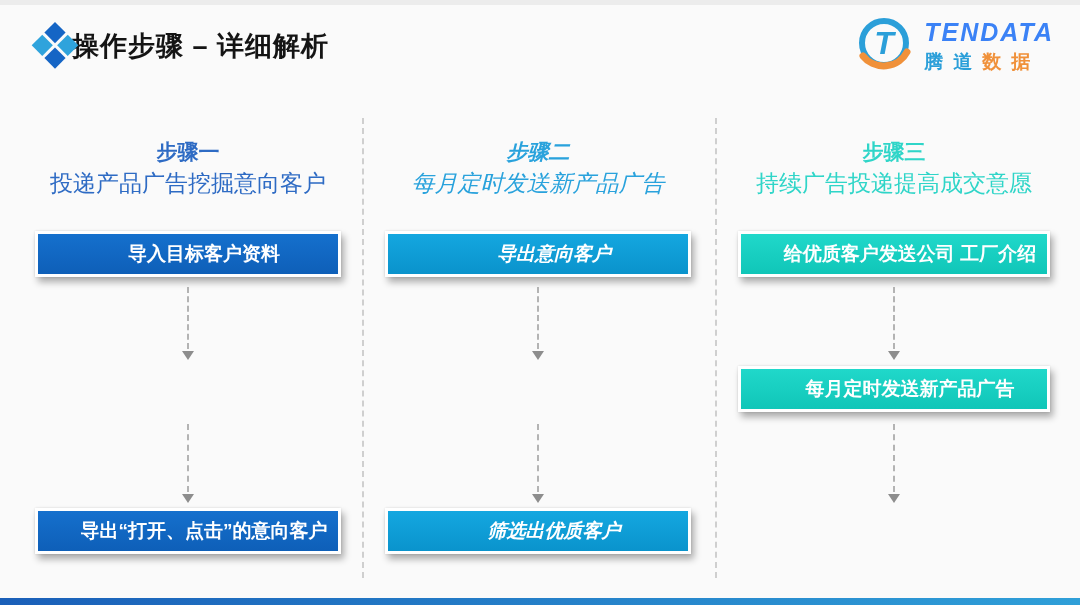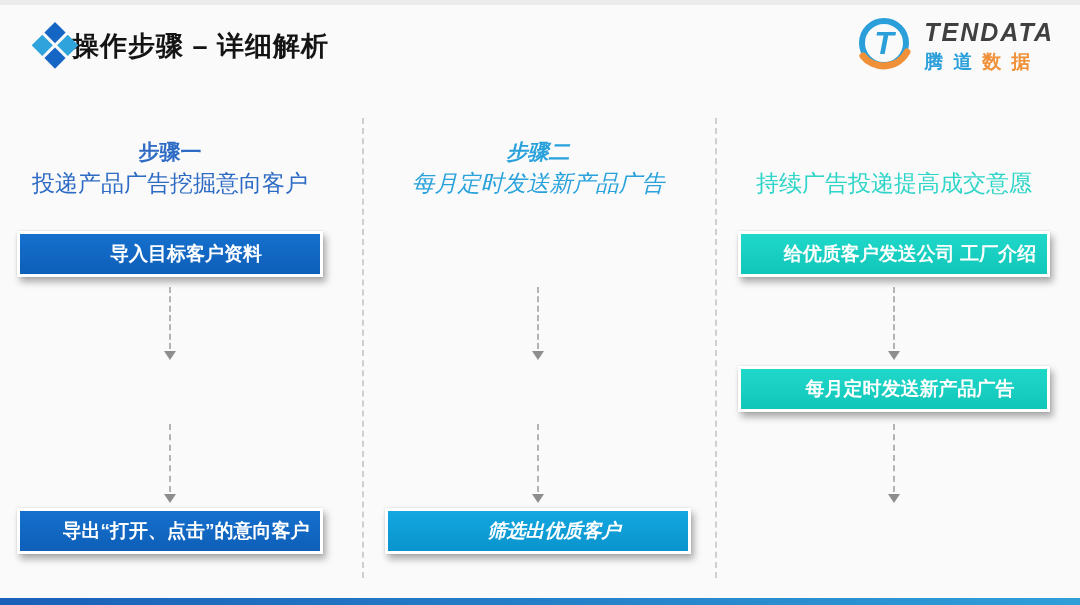--- a/index.html
+++ b/index.html
@@ -17,33 +17,33 @@
   .diamond-icon { width:34px; height:34px; transform:rotate(45deg); display:grid; grid-template-columns:15px 15px; grid-template-rows:15px 15px; gap:3px; }
   .diamond-icon span { display:block; }
   .d-dark  { background:#1565c5; }
   .d-light { background:#2fa3dc; }
   .page-title { font-size:27px; font-weight:bold; color:#141414; letter-spacing:1px; }
 
   
   .logo { position:absolute; top:14px; right:26px; display:flex; align-items:center; gap:8px; }
   .logo-mark { width:64px; height:64px; }
   .logo-text { display:flex; flex-direction:column; align-items:flex-start; }
-  .logo-brand { font-size:25px; font-weight:bold; font-style:italic; color:#404040; letter-spacing:2px; }
+  .logo-brand { font-size:25px; font-weight:bold; font-style:italic; color:#3b82f6; letter-spacing:2px; }
   .logo-cn { font-size:19px; font-weight:bold; letter-spacing:10px; margin-top:2px; white-space:nowrap;font-family:Liberation Mono, monospace; }
   .cn-blue { color:#2b9fd9; }
   .cn-orange { color:#f0913a; }
 
   
   .v-divider { position:absolute; top:118px; height:460px; width:0; border-left:2px dashed #cfcfcf; }
   .v-div-1 { left:362px; }
   .v-div-2 { left:715px; }
 
   
   .col { position:absolute; top:130px; height:440px; }
-  .col-1 { left:17px;  width:306px; }
+  .col-1 { left:35px;  width:306px; }
   .col-2 { left:385px; width:306px;font-style:italic; }
   .col-3 { left:738px; width:312px; }
 
   .step-label { position:absolute; top:8px; width:100%; text-align:center;
     font-size:21px; font-weight:bold; color:var(--accent); }
   .step-subtitle { position:absolute; top:38px; width:100%; text-align:center;
     font-size:23px; color:var(--accent); white-space:nowrap; }
 
   .box { position:absolute; left:0; width:100%; height:46px;
     background:linear-gradient(180deg, var(--boxTop), var(--boxBottom));
@@ -101,26 +101,28 @@
   <div class="step-subtitle">投递产品广告挖掘意向客户</div>
   <div class="box box-1">导入目标客户资料</div>
   <div class="arrow arrow-1"></div>
   <div class="arrow arrow-2"></div>
   <div class="box box-3">导出“打开、点击”的意向客户</div>
 </div>
 
 <div class="col col-2" style="--accent: #29a2dc; --boxTop: #14a7e0; --boxBottom: #0a93cc;">
   <div class="step-label">步骤二</div>
   <div class="step-subtitle">每月定时发送新产品广告</div>
+  <div class="box box-1">导出意向客户</div>
   <div class="arrow arrow-1"></div>
   <div class="arrow arrow-2"></div>
   <div class="box box-3">筛选出优质客户</div>
 </div>
 
 <div class="col col-3" style="--accent: #2fd5c8; --boxTop: #20d8ca; --boxBottom: #10c6b8;">
+  <div class="step-label">步骤三</div>
   <div class="step-subtitle">持续广告投递提高成交意愿</div>
   <div class="box box-1">给优质客户发送公司 工厂介绍</div>
   <div class="arrow arrow-1"></div>
   <div class="box box-2">每月定时发送新产品广告</div>
   <div class="arrow arrow-2"></div>
 </div>
 
 <div class="footer-bar" style="--barL: #1a5fb8; --barR: #2f9fd8;"></div>
 
 </body></html>

